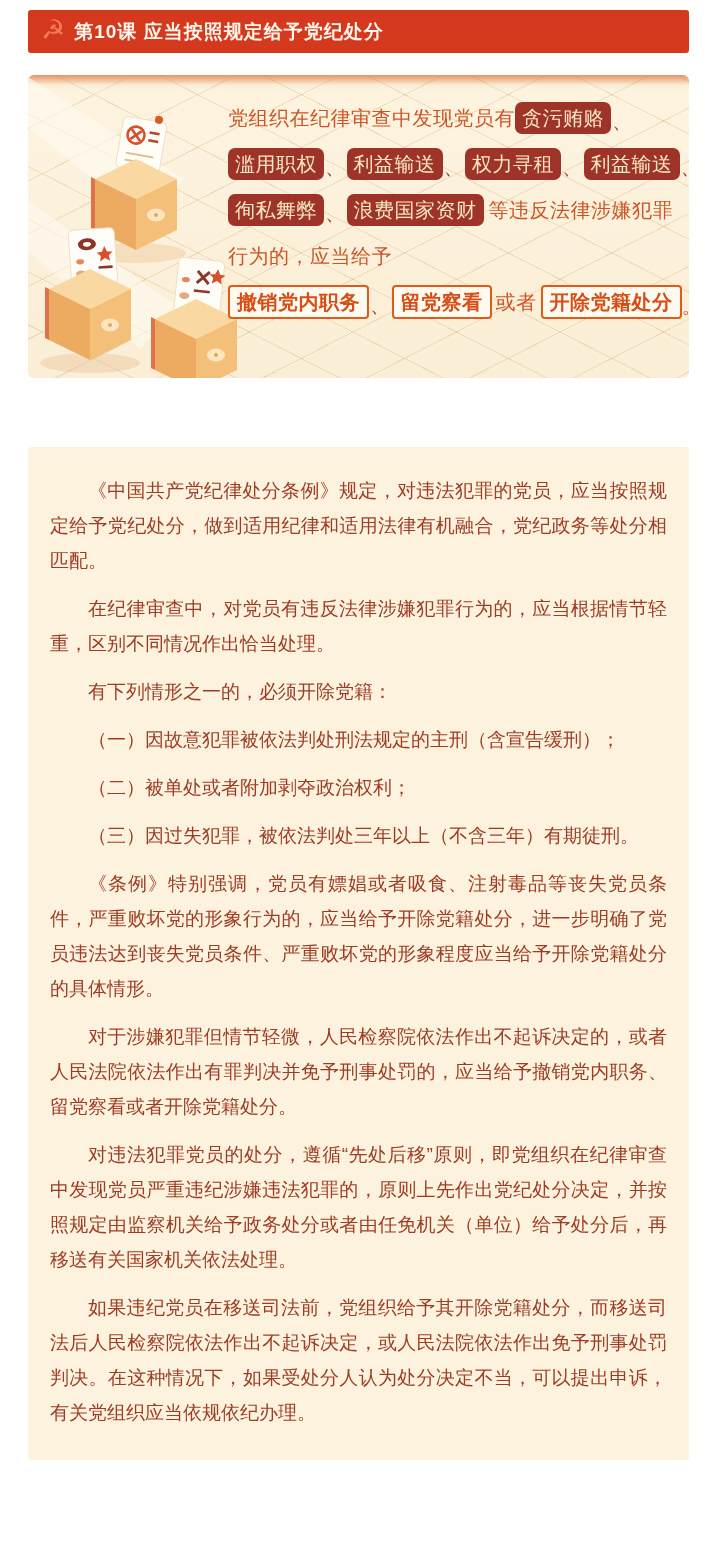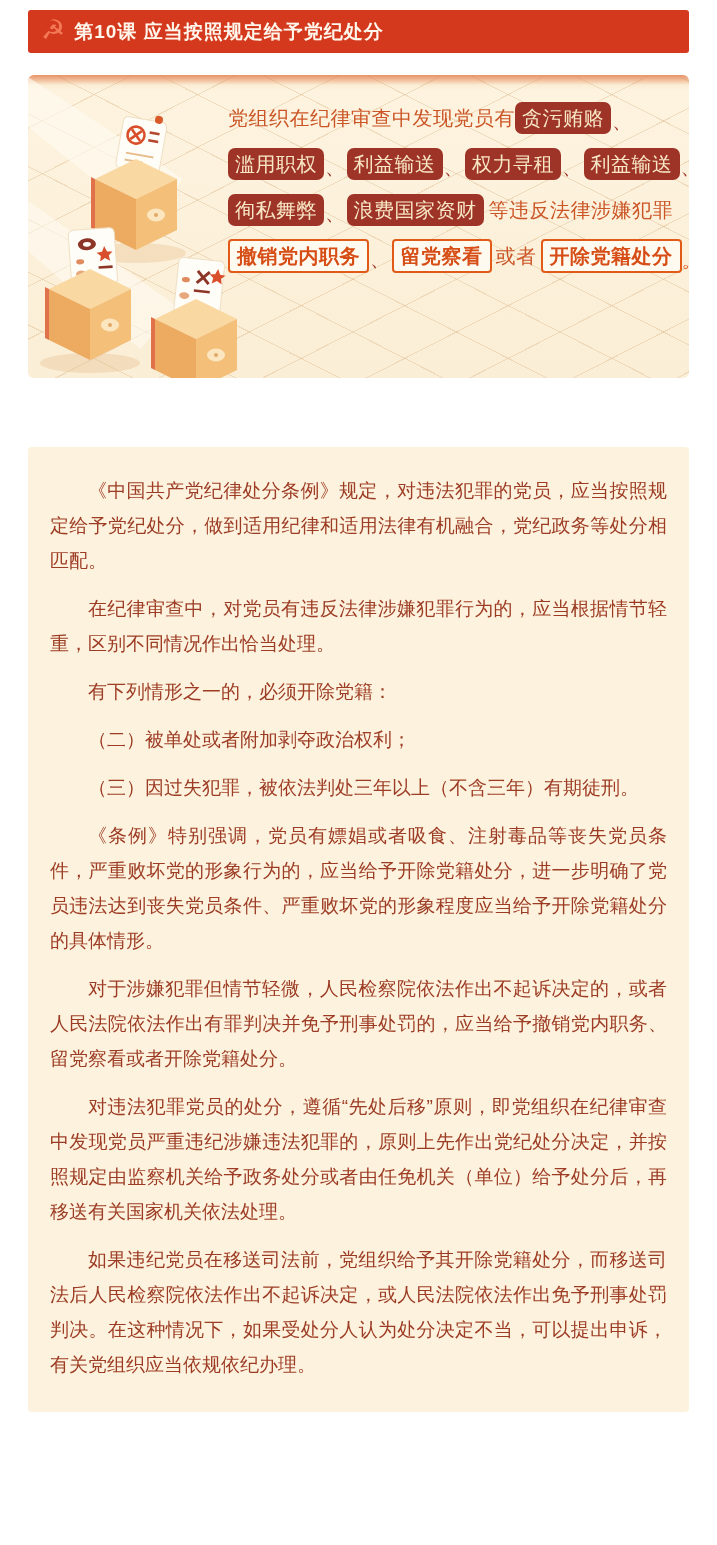--- a/index.html
+++ b/index.html
@@ -155,35 +155,39 @@
         <span class="sep">、</span>
         <span class="tag">利益输送</span>
         <span class="sep">、</span>
       </div>
       <div class="bline">
         <span class="tag">徇私舞弊</span>
         <span class="sep">、</span>
         <span class="tag">浪费国家资财</span>
         <span class="plain" style="margin-left:5px">等违反法律涉嫌犯罪</span>
       </div>
+      <div class="bline">
+        <span class="plain">行为的，应当给予</span>
+      </div>
       <div class="bline last">
         <span class="obox">撤销党内职务</span>
         <span class="sep">、</span>
         <span class="obox">留党察看</span>
         <span class="plain" style="margin:0 4px">或者</span>
         <span class="obox">开除党籍处分</span>
         <span class="period">。</span>
       </div>
     </div>
   </div>
 
   <div class="article">
     <p>《中国共产党纪律处分条例》规定，对违法犯罪的党员，应当按照规定给予党纪处分，做到适用纪律和适用法律有机融合，党纪政务等处分相匹配。</p>
     <p>在纪律审查中，对党员有违反法律涉嫌犯罪行为的，应当根据情节轻重，区别不同情况作出恰当处理。</p>
     <p>有下列情形之一的，必须开除党籍：</p>
+    <p>（一）因故意犯罪被依法判处刑法规定的主刑（含宣告缓刑）；</p>
     <p>（二）被单处或者附加剥夺政治权利；</p>
     <p>（三）因过失犯罪，被依法判处三年以上（不含三年）有期徒刑。</p>
     <p>《条例》特别强调，党员有嫖娼或者吸食、注射毒品等丧失党员条件，严重败坏党的形象行为的，应当给予开除党籍处分，进一步明确了党员违法达到丧失党员条件、严重败坏党的形象程度应当给予开除党籍处分的具体情形。</p>
     <p>对于涉嫌犯罪但情节轻微，人民检察院依法作出不起诉决定的，或者人民法院依法作出有罪判决并免予刑事处罚的，应当给予撤销党内职务、留党察看或者开除党籍处分。</p>
     <p>对违法犯罪党员的处分，遵循“先处后移”原则，即党组织在纪律审查中发现党员严重违纪涉嫌违法犯罪的，原则上先作出党纪处分决定，并按照规定由监察机关给予政务处分或者由任免机关（单位）给予处分后，再移送有关国家机关依法处理。</p>
     <p>如果违纪党员在移送司法前，党组织给予其开除党籍处分，而移送司法后人民检察院依法作出不起诉决定，或人民法院依法作出免予刑事处罚判决。在这种情况下，如果受处分人认为处分决定不当，可以提出申诉，有关党组织应当依规依纪办理。</p>
   </div>
 
 
 </div>

